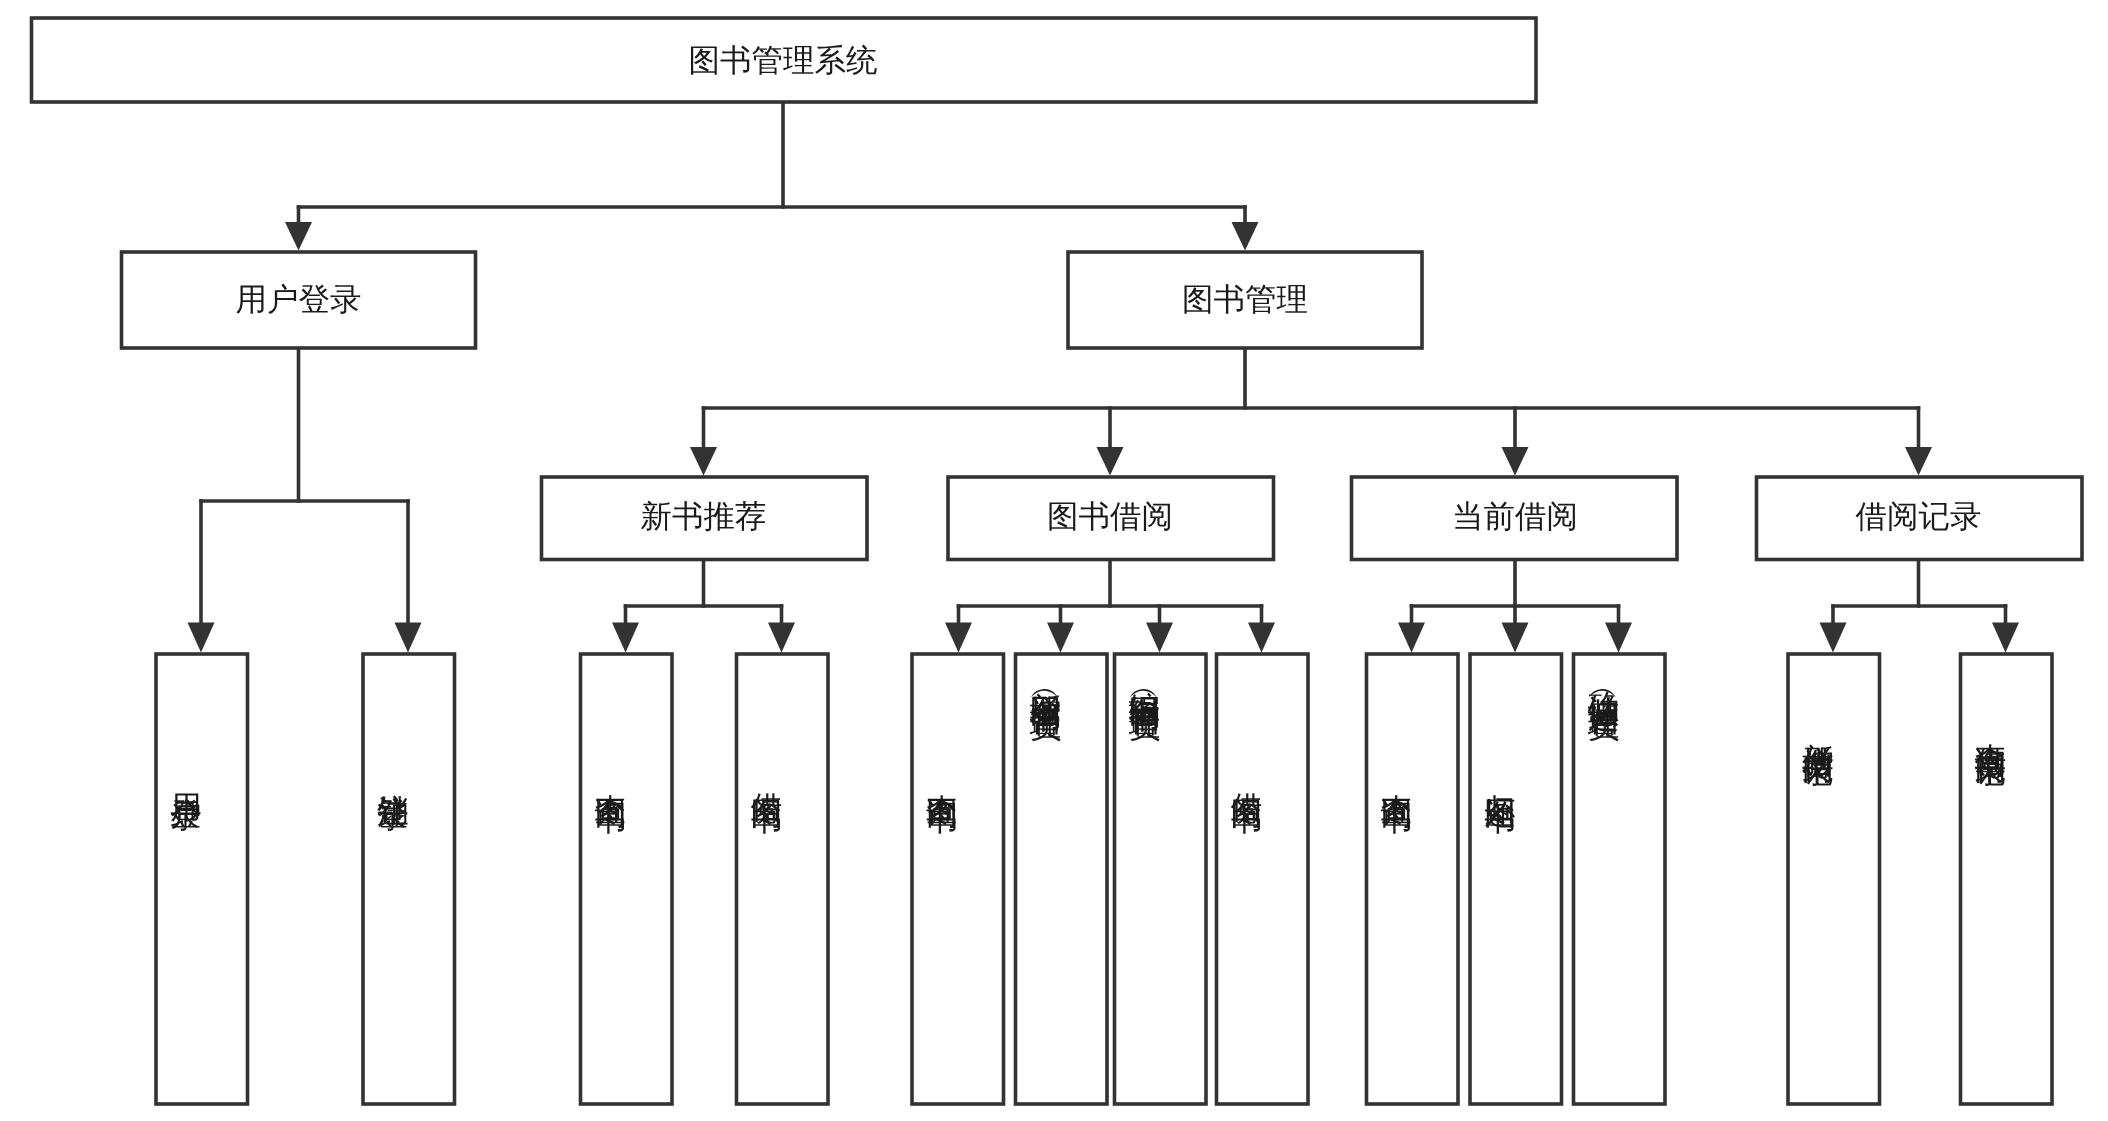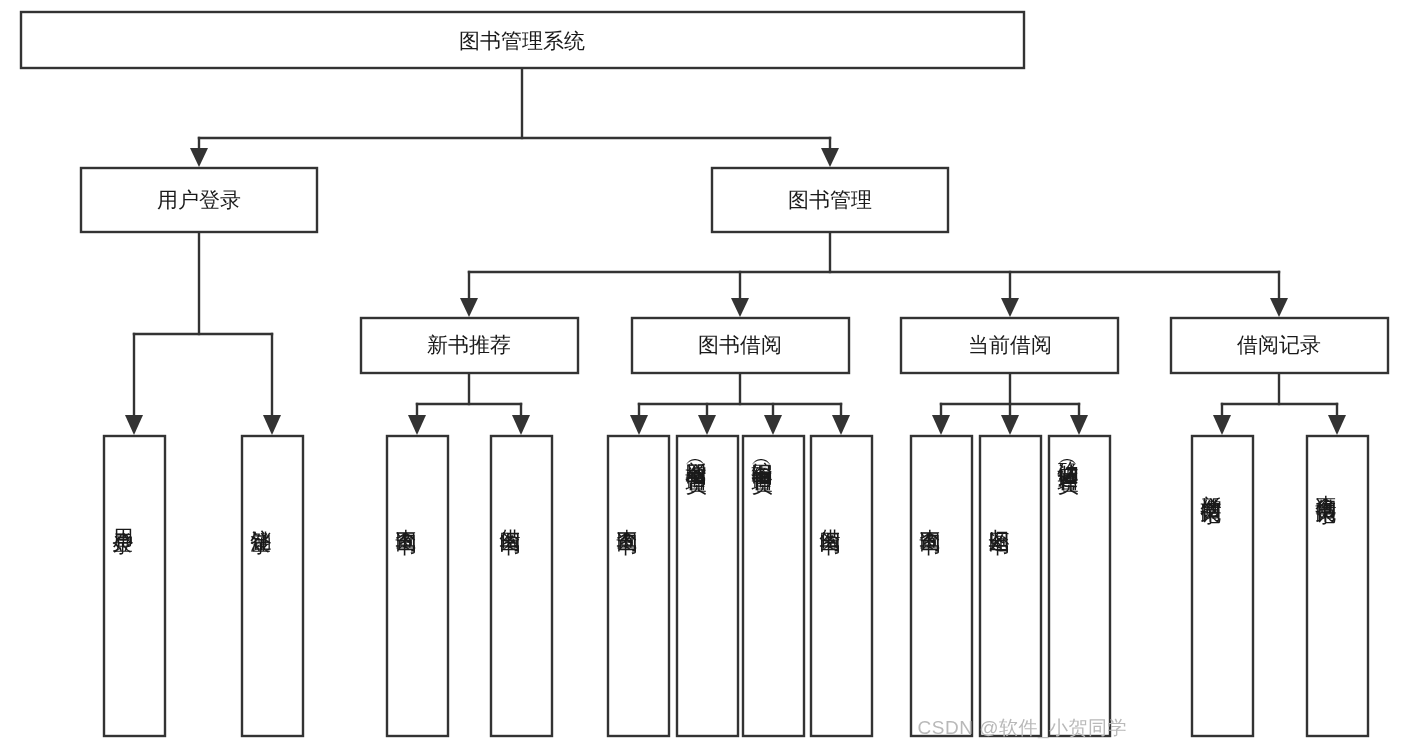--- a/index.html
+++ b/index.html
@@ -195,15 +195,14 @@
   <div class="leaf-label" style="left:752px; top:444px; height:288px;">编辑图书（管理员）</div>
   <div class="leaf-label" style="left:820px; top:512px; height:160px;">借阅图书</div>
 
   <div class="leaf-label" style="left:920px; top:512px; height:160px;">查询图书</div>
   <div class="leaf-label" style="left:989px; top:512px; height:160px;">归还图书</div>
   <div class="leaf-label" style="left:1058px; top:444px; height:288px;">确认归还（管理员）</div>
 
   <div class="leaf-label" style="left:1201px; top:478px; height:232px;">新增借阅记录</div>
   <div class="leaf-label" style="left:1316px; top:478px; height:232px;">查询借阅记录</div>
 
-  <div class="watermark">CSDN @软件_小贺同学</div>
 
 </div>
 
 </body></html>

